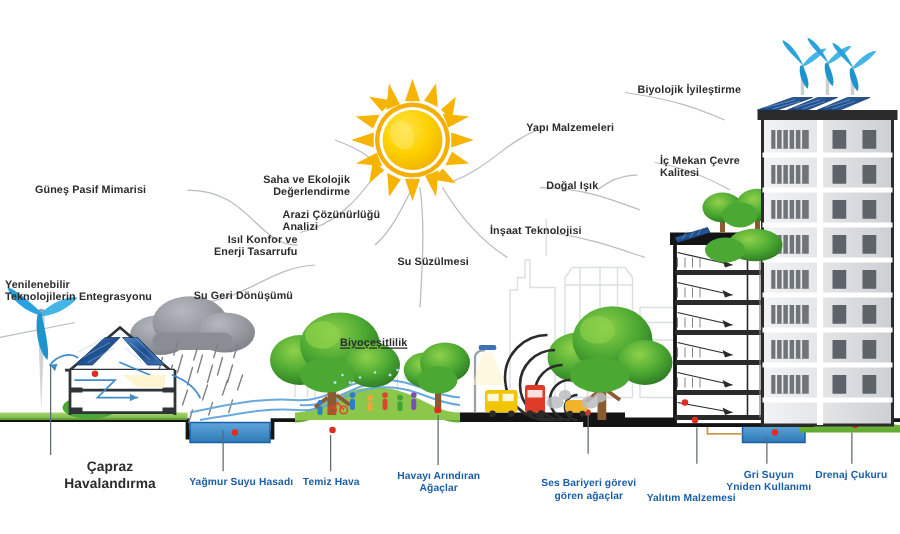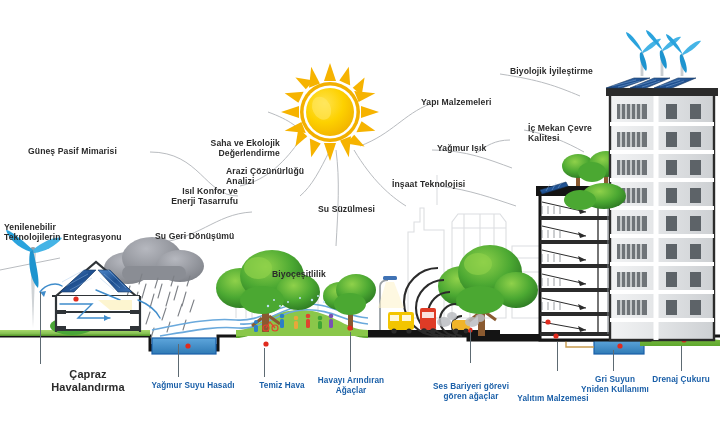--- a/index.html
+++ b/index.html
@@ -517,44 +517,44 @@
 Değerlendirme</div>
       <div class="lbl lbl-dark" style="left: 4px; top: 222px; width: 136px; text-align: left;">Yenilenebilir
 Teknolojilerin Entegrasyonu</div>
       <div class="lbl lbl-dark" style="left: 138px; top: 186px; width: 100px; text-align: right;">Isıl Konfor ve
 Enerji Tasarrufu</div>
       <div class="lbl lbl-dark" style="left: 155px; top: 231px; width: 104px; text-align: left;">Su Geri Dönüşümü</div>
       <div class="lbl lbl-dark" style="left: 226px; top: 166px; width: 104px; text-align: left;">Arazi Çözünürlüğü
 Analizi</div>
       <div class="lbl lbl-dark" style="left: 318px; top: 204px; width: 86px; text-align: left;">Su Süzülmesi</div>
       <div class="lbl lbl-dark" style="left: 393px; top: 97px; width: 100px; text-align: left; margin-left: 28px;">Yapı Malzemeleri</div>
-      <div class="lbl lbl-dark" style="left: 437px; top: 143px; width: 72px; text-align: left;">Yağmur Işık</div>
+      <div class="lbl lbl-dark" style="left: 437px; top: 143px; width: 72px; text-align: left;">Doğal Işık</div>
       <div class="lbl lbl-dark" style="left: 392px; top: 179px; width: 100px; text-align: left;">İnşaat Teknolojisi</div>
       <div class="lbl lbl-dark" style="left: 510px; top: 66px; width: 116px; text-align: left;">Biyolojik İyileştirme</div>
       <div class="lbl lbl-dark" style="left: 528px; top: 123px; width: 102px; text-align: left;">İç Mekan Çevre
 Kalitesi</div>
     </div>
   <div id="bottom-label-layer">
       <div class="leader" style="left: 40px; top: 292px; height: 72px;"></div>
       <div class="lbl lbl-dark" style="font-size: 11px; left: 32px; top: 368px; width: 112px; text-align: center;">Çapraz Havalandırma</div>
       <div class="leader" style="left: 178px; top: 344px; height: 33px;"></div>
       <div class="lbl lbl-blue" style="left: 140px; top: 381px; width: 106px; text-align: center;">Yağmur Suyu Hasadı</div>
       <div class="leader" style="left: 264px; top: 348px; height: 29px;"></div>
-      <div class="lbl lbl-blue" style="left: 225px; top: 381px; width: 80px; text-align: center; margin-left: 17px;">Temiz Hava</div>
+      <div class="lbl lbl-blue" style="left: 225px; top: 381px; width: 80px; text-align: center;">Temiz Hava</div>
       <div class="leader" style="left: 350px; top: 332px; height: 40px;"></div>
       <div class="lbl lbl-blue" style="left: 302px; top: 376px; width: 98px; text-align: center;">Havayı Arındıran
 Ağaçlar</div>
       <div class="leader" style="left: 470px; top: 330px; height: 33px;"></div>
       <div class="lbl lbl-blue" style="left: 418px; top: 382px; width: 106px; text-align: center;">Ses Bariyeri görevi
 gören ağaçlar</div>
       <div class="leader" style="left: 557px; top: 342px; height: 29px;"></div>
       <div class="lbl lbl-blue" style="left: 503px; top: 375px; width: 100px; text-align: center; margin-top: 19px;">Yalıtım Malzemesi</div>
       <div class="leader" style="left: 613px; top: 350px; height: 21px;"></div>
       <div class="lbl lbl-blue" style="left: 568px; top: 375px; width: 94px; text-align: center;">Gri Suyun
 Yniden Kullanımı</div>
       <div class="leader" style="left: 681px; top: 346px; height: 25px;"></div>
       <div class="lbl lbl-blue" style="left: 638px; top: 375px; width: 86px; text-align: center;">Drenaj Çukuru</div>
     </div>
   <div id="inline-label-layer">
-      <div class="lbl lbl-dark" style="left: 272px; top: 269px;">Biyoçeşitlilik</div>
+      <div class="lbl lbl-dark" style="left: 272px; top: 269px; text-decoration: underline;">Biyoçeşitlilik</div>
     </div>
 
 </div>
 
 </body></html>

